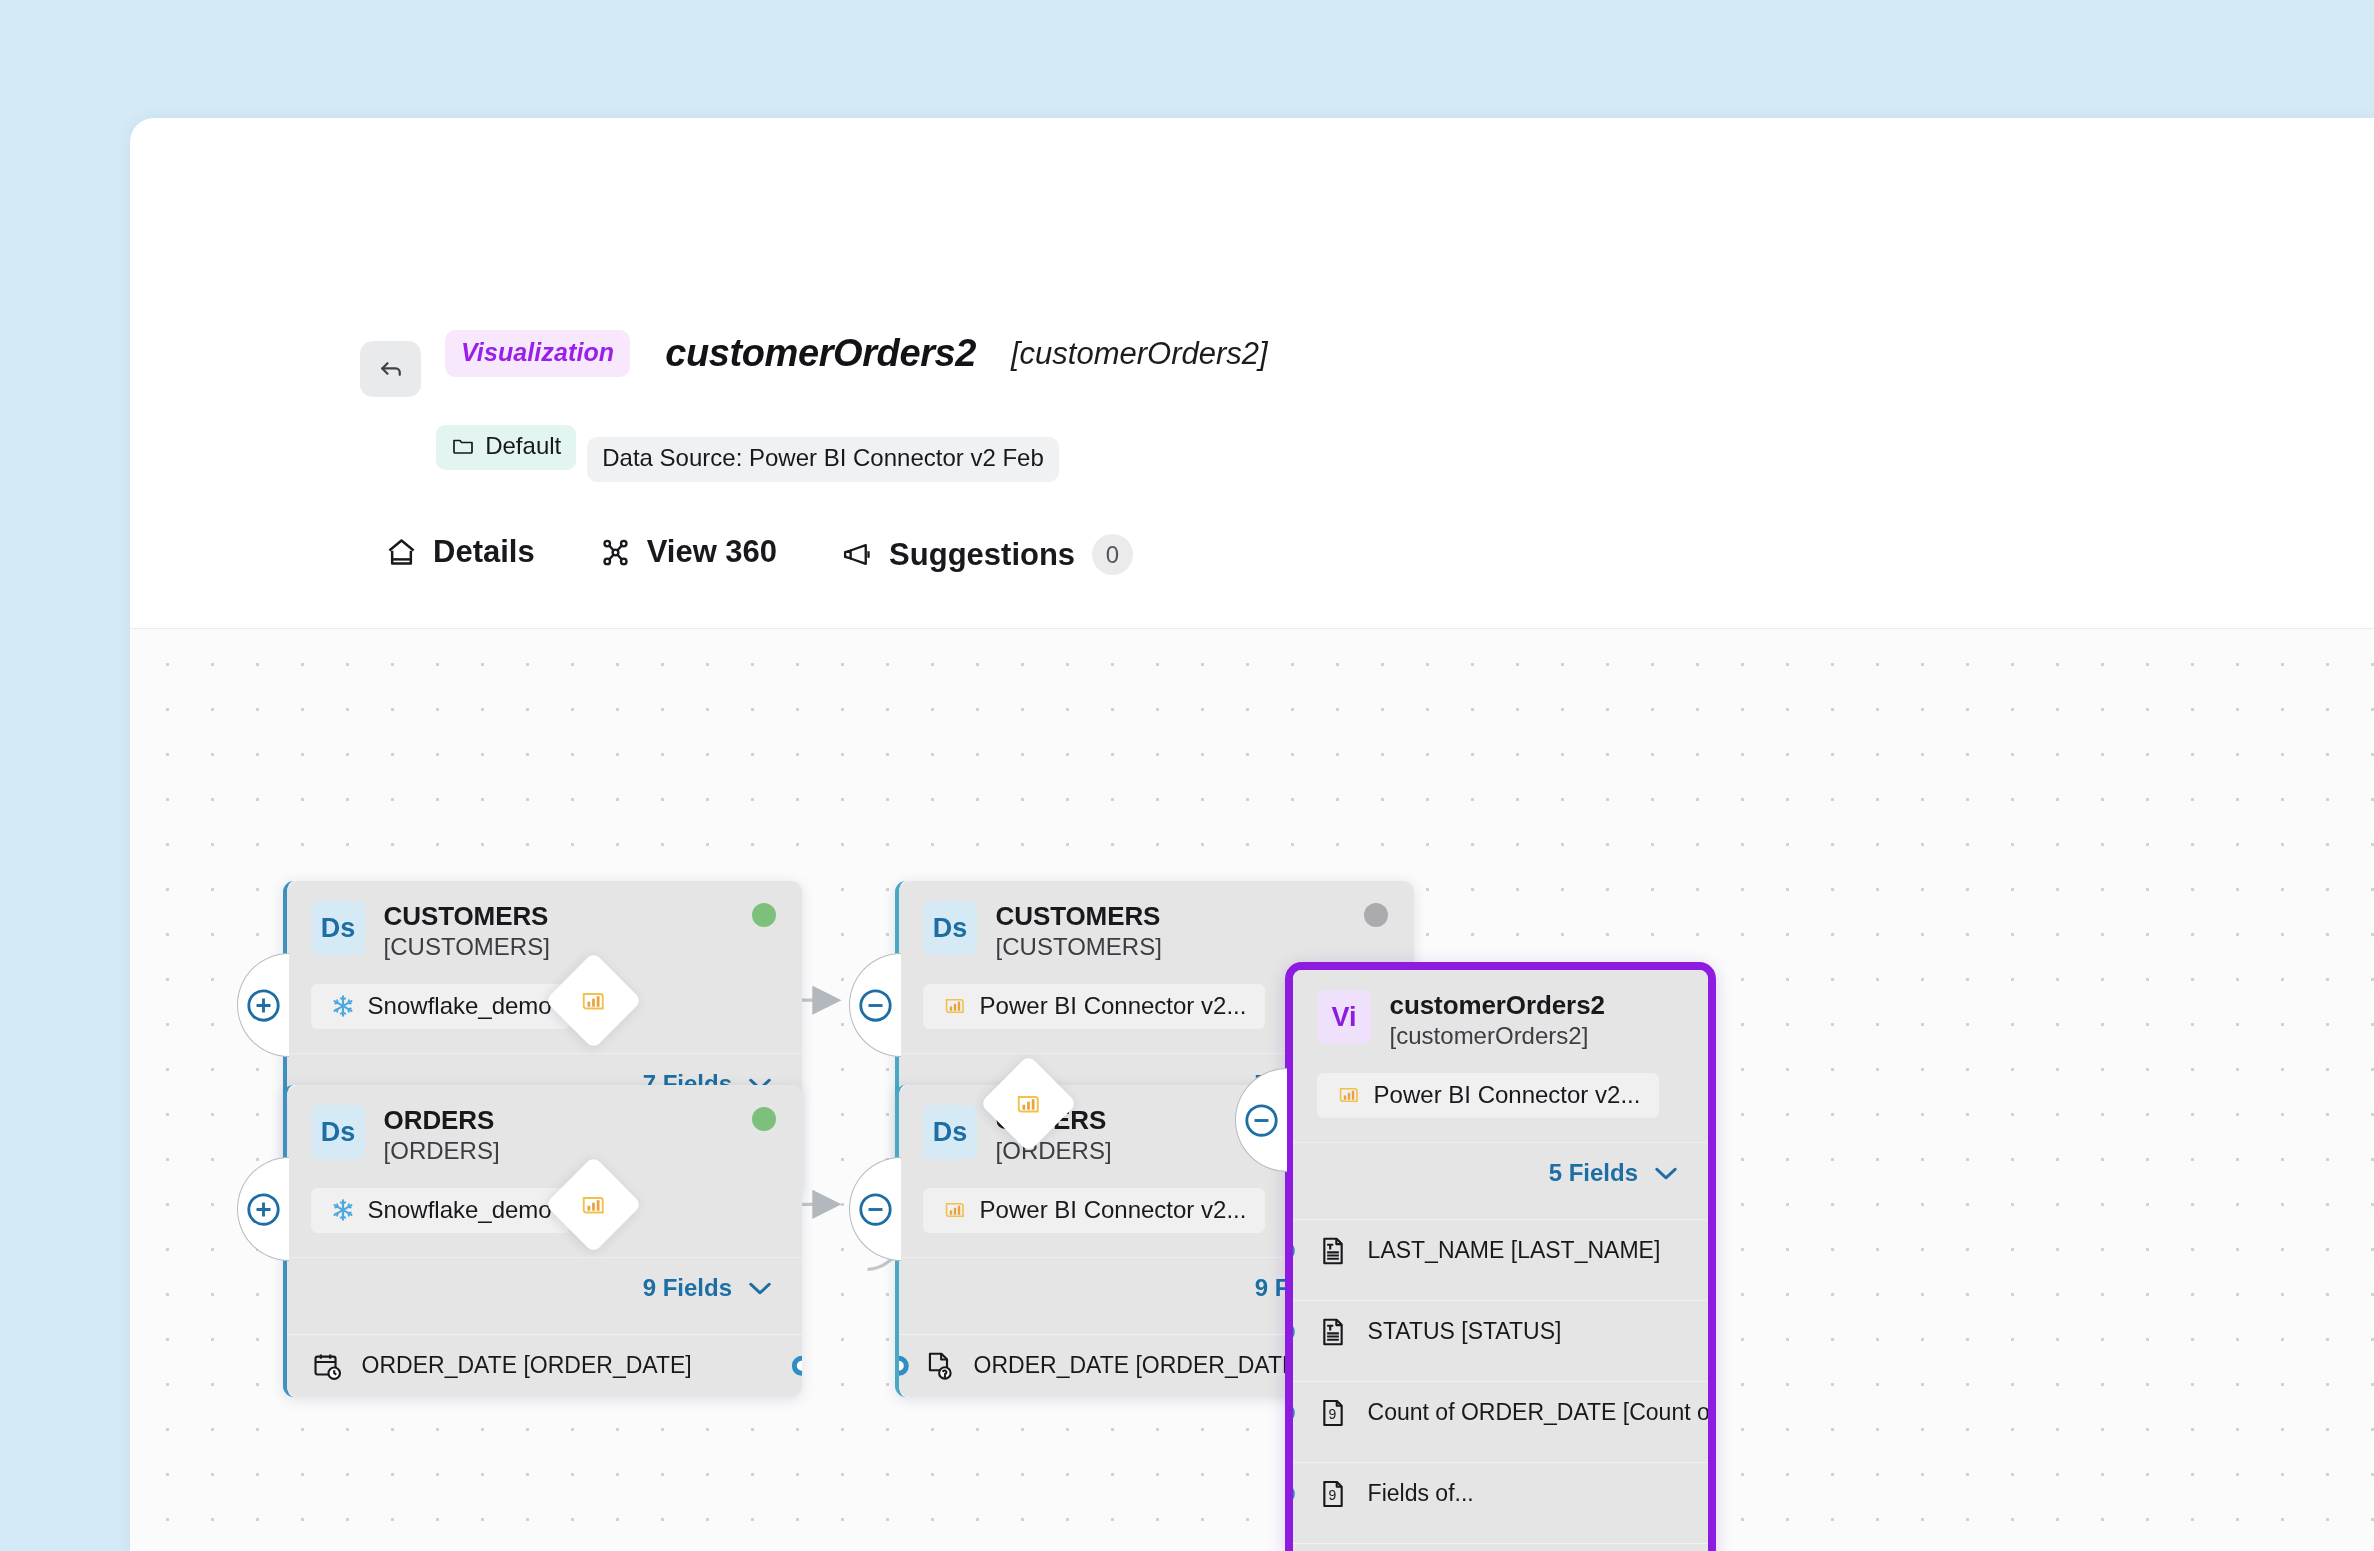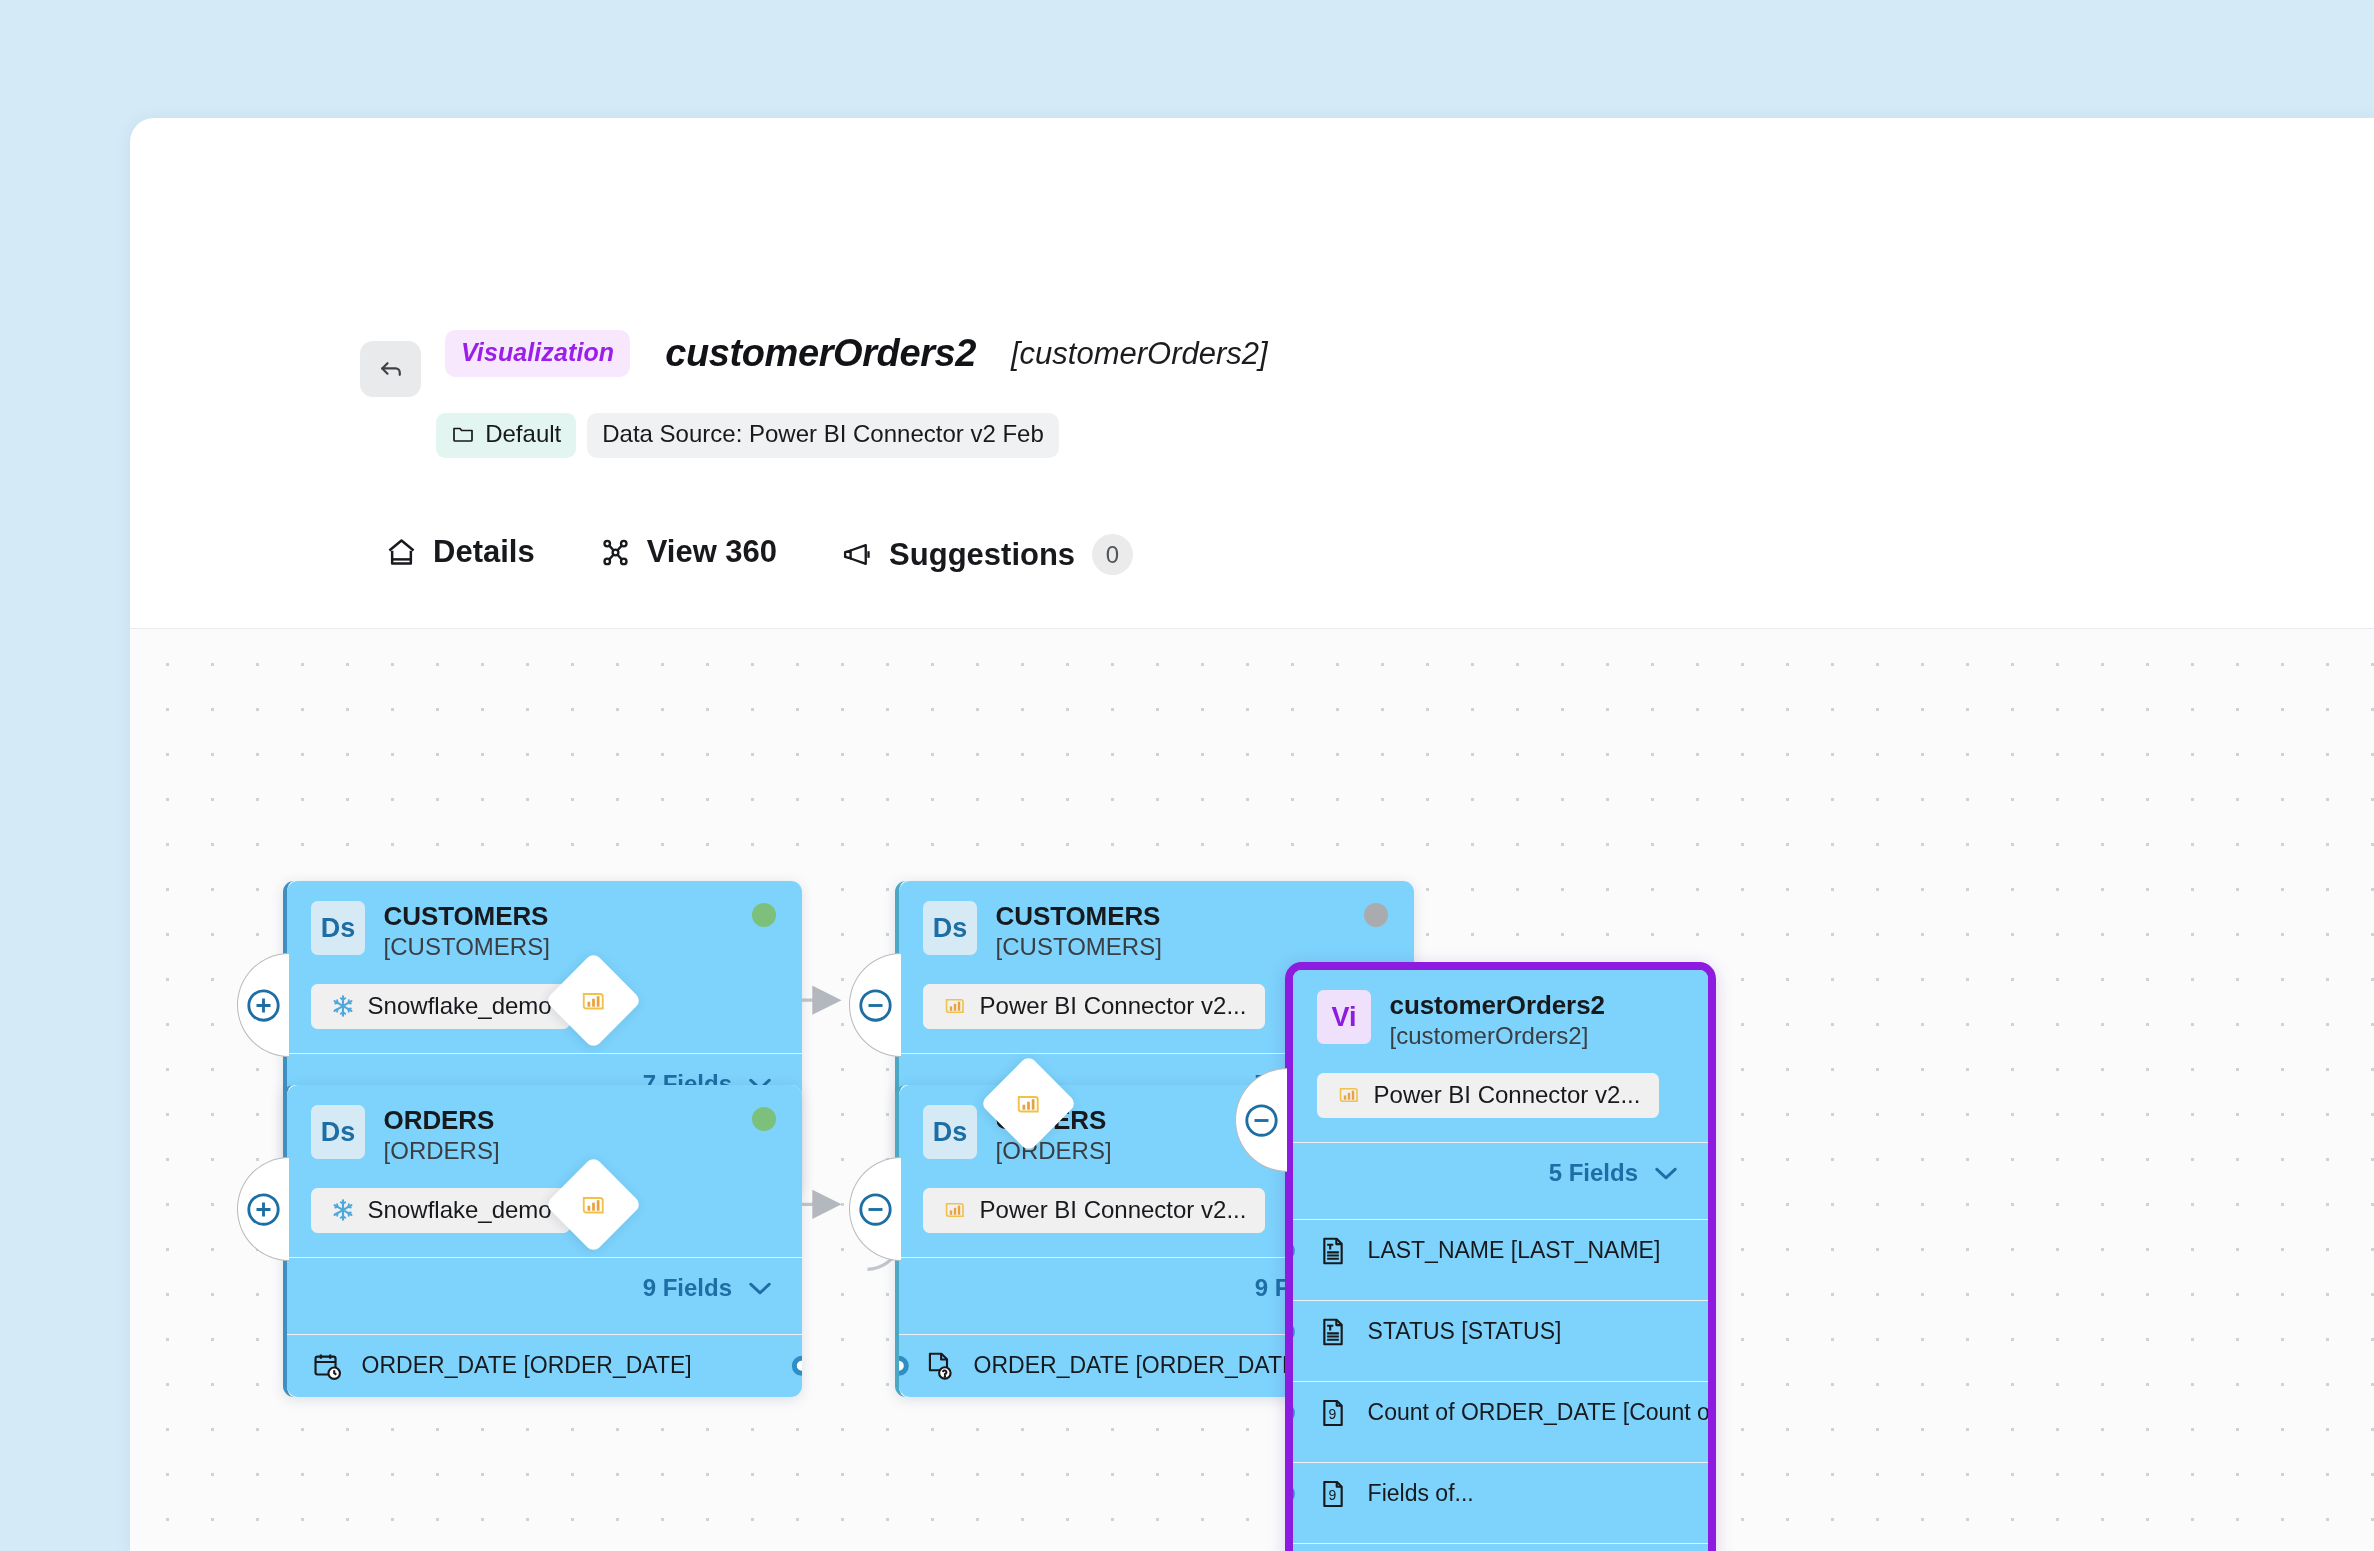--- a/index.html
+++ b/index.html
@@ -48,21 +48,21 @@
 
   #sub-row { position: absolute; left: 306px; top: 295px; display: flex; align-items: center; gap: 11px; }
   .badge-folder {
     background: #e3f5f1; color: #17191c;
     font-size: 24px; padding: 7.4px 15px 9.3px; border-radius: 9.3px;
     display: flex; align-items: center; gap: 10.2px;
   }
   .badge-folder svg { width: 24px; height: 24px; }
   .badge-ds {
     background: #f0f1f2; color: #17191c;
-    font-size: 24px; padding: 7.4px 15px 9.3px; border-radius: 10px;
+    font-size: 24px; padding: 7.4px 15px 9.3px; border-radius: 10px; margin-top: 24px;
   }
 
   
   #tabs {
     position: absolute; left: 0; top: 405px; width: 100%; height: 106px;
     display: flex; align-items: flex-start; gap: 0;
     border-bottom: 1.9px solid #e9ecee;
   }
   .tab {
     display: flex; align-items: center; gap: 15px;
@@ -96,21 +96,21 @@
   }
   #edges { position: absolute; left: 0; top: 0; width: 2245px; height: 928px; }
 
   
   .node {
     position: absolute; background: #fff;
     border-radius: 11px;
     box-shadow: 0 2.8px 13px rgba(25,45,70,.13);
     overflow: visible;
   }
-  .node .inner { border-radius: 11px; overflow: hidden; background:#7dd3fc; height:100%; }
+  .node .inner { border-radius: 11px; overflow: hidden; background:#e5e5e5; height:100%; }
   .node.ds { border-left: 4.6px solid #3f8fc0; }
   .node.ds2 { border-left: 4.6px solid #4aa8c4; }
   .node.vi {
     border: 8.3px solid #8d1be0; border-radius: 16.7px;
     box-shadow: 0 3.7px 16.7px rgba(80,20,140,.18);
   }
   .node.vi .inner { border-radius: 8.3px; }
 
   .node-head { position: relative; padding: 20.4px 24px 0; }
   .node-head-top { display: flex; align-items: flex-start; gap: 18.6px; }

